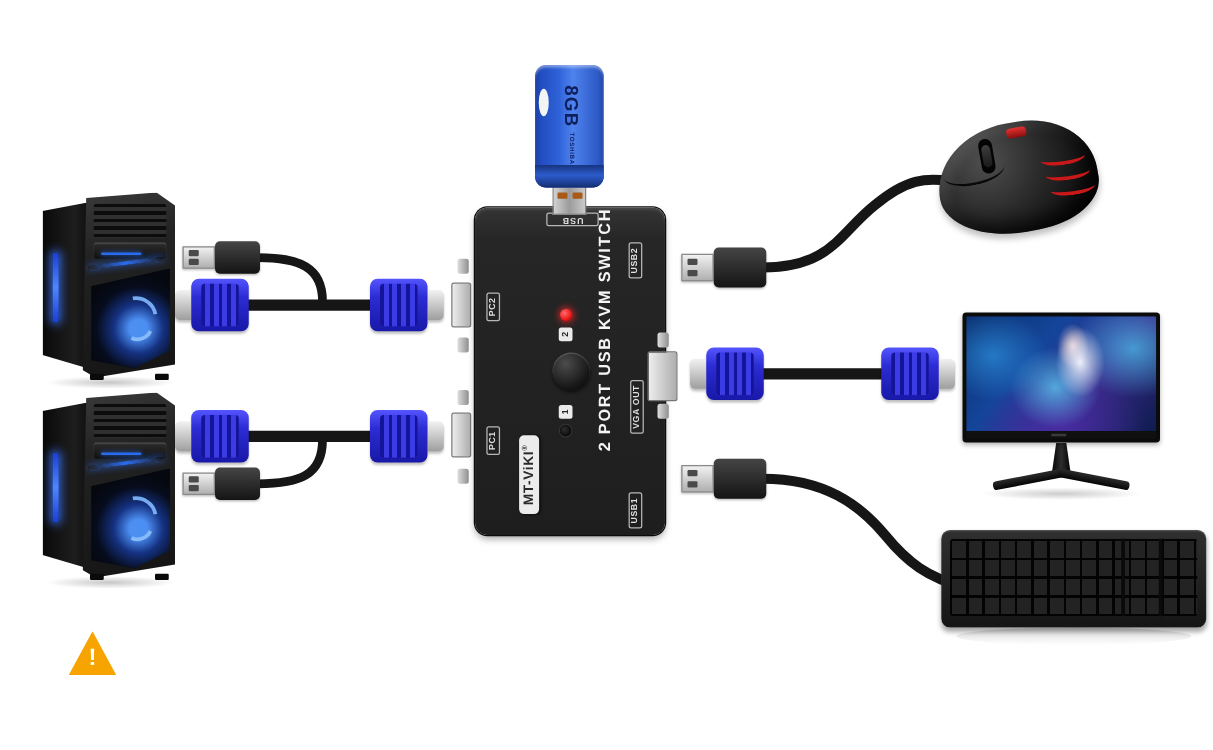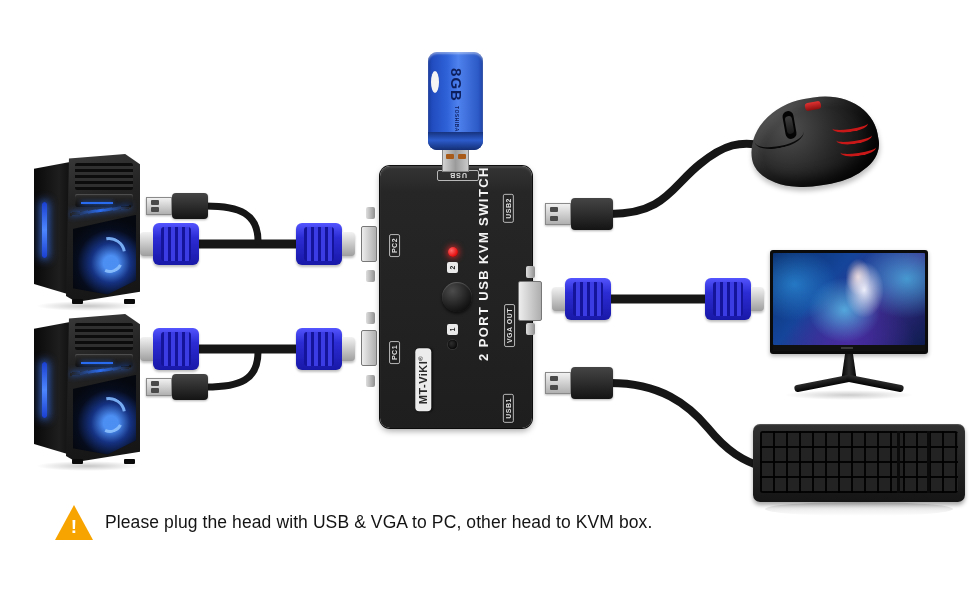--- a/index.html
+++ b/index.html
@@ -361,15 +361,14 @@
   </div>
 
   <div class="keyboard">
     <div class="kb-keys"></div>
     <div class="kb-reflect"></div>
   </div>
 
   <div class="note-tri">
     <b>!</b>
   </div>
-  <div class="note-text">Please plug the head with USB &amp; VGA to PC, other head to KVM box.</div>
 
 </div>
 
 </body></html>

